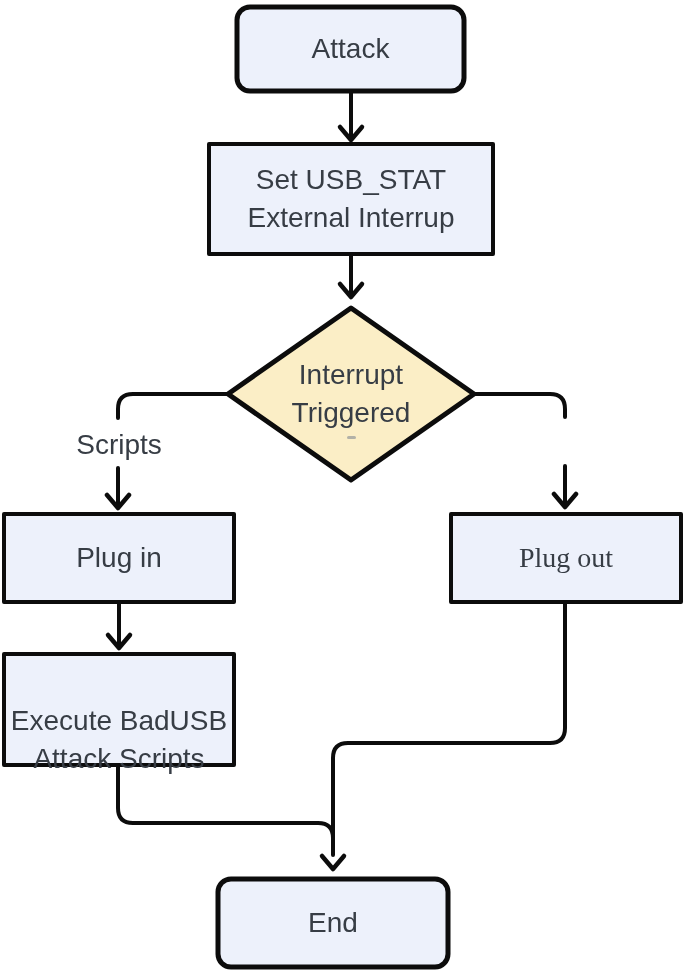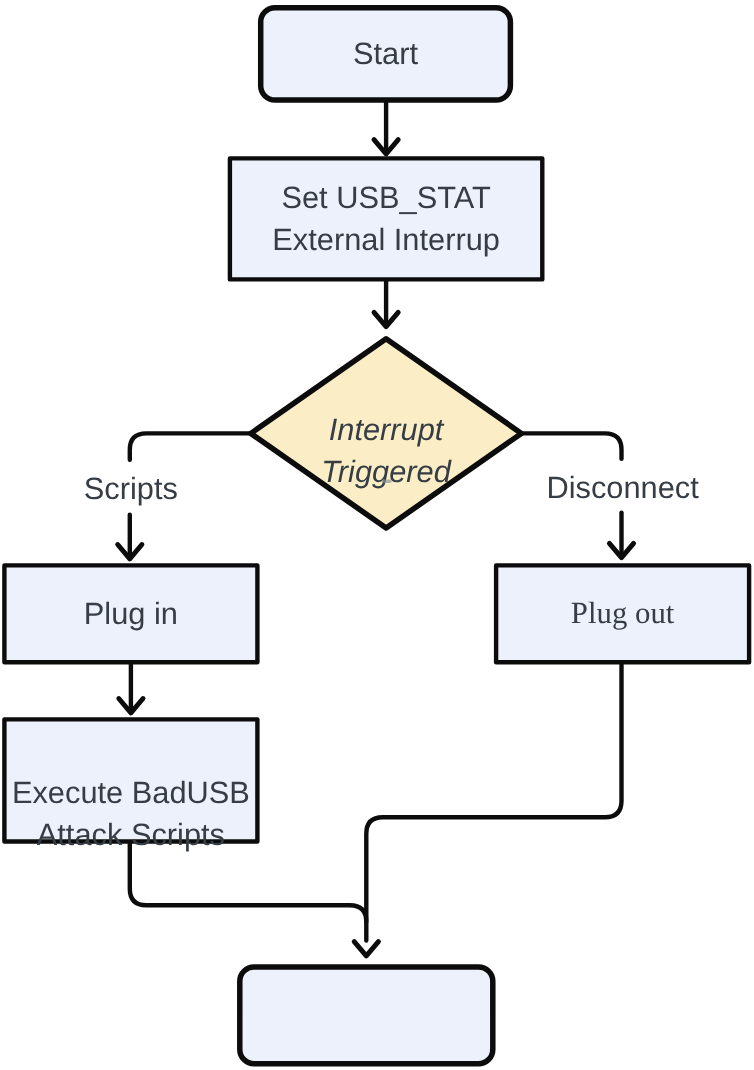--- a/index.html
+++ b/index.html
@@ -80,34 +80,34 @@
       <rect class="shape thick" x="237" y="7" width="227" height="84" rx="13" fill="#edf1fb"></rect>
       <rect class="shape" x="209" y="144" width="284" height="110" fill="#edf1fb"></rect>
       <polygon class="shape thick" points="351,308 474,394 351,480 228,394" fill="#fbeec6"></polygon>
       <rect class="shape" x="4" y="514" width="230" height="88" fill="#edf1fb"></rect>
       <rect class="shape" x="4" y="654" width="230" height="111" fill="#edf1fb"></rect>
       <rect class="shape" x="451" y="514" width="230" height="88" fill="#edf1fb"></rect>
       <rect class="shape thick" x="218" y="879" width="230" height="88" rx="13" fill="#edf1fb"></rect>
     </g>
   </svg>
 
-  <div class="label" style="left:237px; top:7px; width:227px; height:84px;">Start</div>
+  <div class="label" style="left:237px; top:7px; width:227px; height:84px;">Attack</div>
 
   <div class="label" style="left:209px; top:144px; width:284px; height:110px;">Set USB_STAT
 External Interrup</div>
 
-  <div class="label" style="left:227px; top:324px; width:248px; height:172px;font-style:italic;">Interrupt
+  <div class="label" style="left:227px; top:308px; width:248px; height:172px;">Interrupt
 Triggered</div>
 
   <div class="label" style="left:39px; top:429px; width:160px; height:32px;">Scripts</div>
 
-  <div class="label" style="left:486px; top:428px; width:160px; height:32px;">Disconnect</div>
 
   <div class="label" style="left:4px; top:514px; width:230px; height:88px;">Plug in</div>
 
   <div class="label" style="left:4px; top:684px; width:230px; height:111px;">Execute BadUSB
 Attack Scripts</div>
 
   <div class="label" style="left:451px; top:514px; width:230px; height:88px;font-family:Liberation Serif, serif;">Plug out</div>
 
+  <div class="label" style="left:218px; top:879px; width:230px; height:88px;">End</div>
 
   <div class="stray"></div>
 </div>
 
 </body></html>

